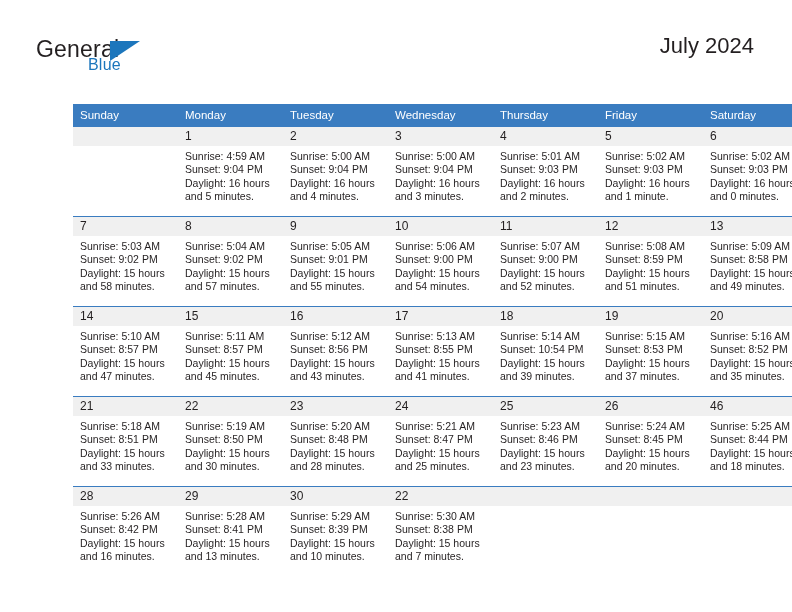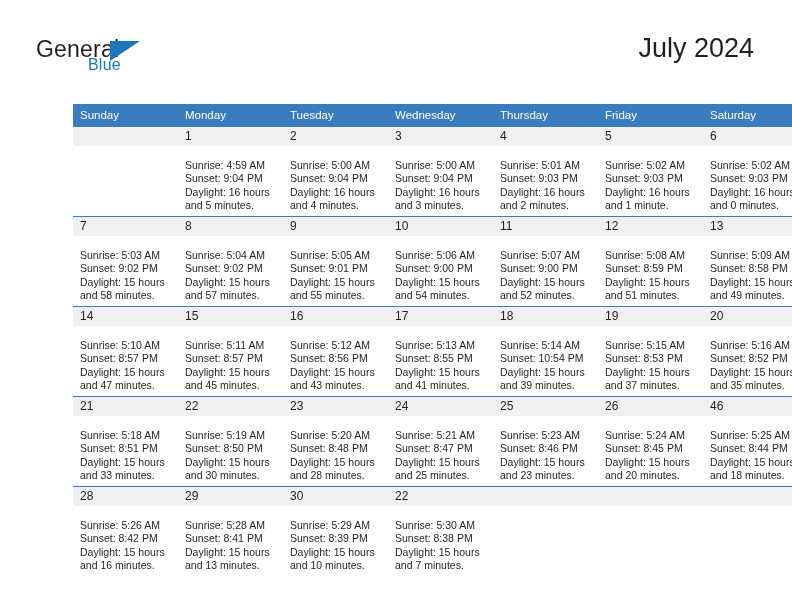--- a/index.html
+++ b/index.html
@@ -60,21 +60,21 @@
     top: 20px;
     font-size: 16px;
     color: #1c76bc;
     letter-spacing: 0.2px;
   }
 
   .title {
     position: absolute;
     right: 38px;
     top: 33px;
-    font-size: 27px;
+    font-size: 22px;
     color: #231f20;
     text-align: right;
     white-space: nowrap;
   }
   .subtitle {
     position: absolute;
     right: 38px;
     top: 76px;
     font-size: 14.5px;
     color: #231f20;
@@ -120,21 +120,21 @@
     font-size: 12px;
     color: #231f20;
     padding: 2px 0 3px 7px;
     height: 14px;
     line-height: 14px;
   }
   .daynum.empty {
     color: transparent;
   }
   .details {
-    padding: 13px 6px 0 7px;
+    padding: 4px 6px 0 7px;
     font-size: 10.5px;
     line-height: 13.4px;
     color: #231f20;
   }
   .details div {
     white-space: nowrap;
   }
   .details.empty {
     visibility: hidden;
   }

